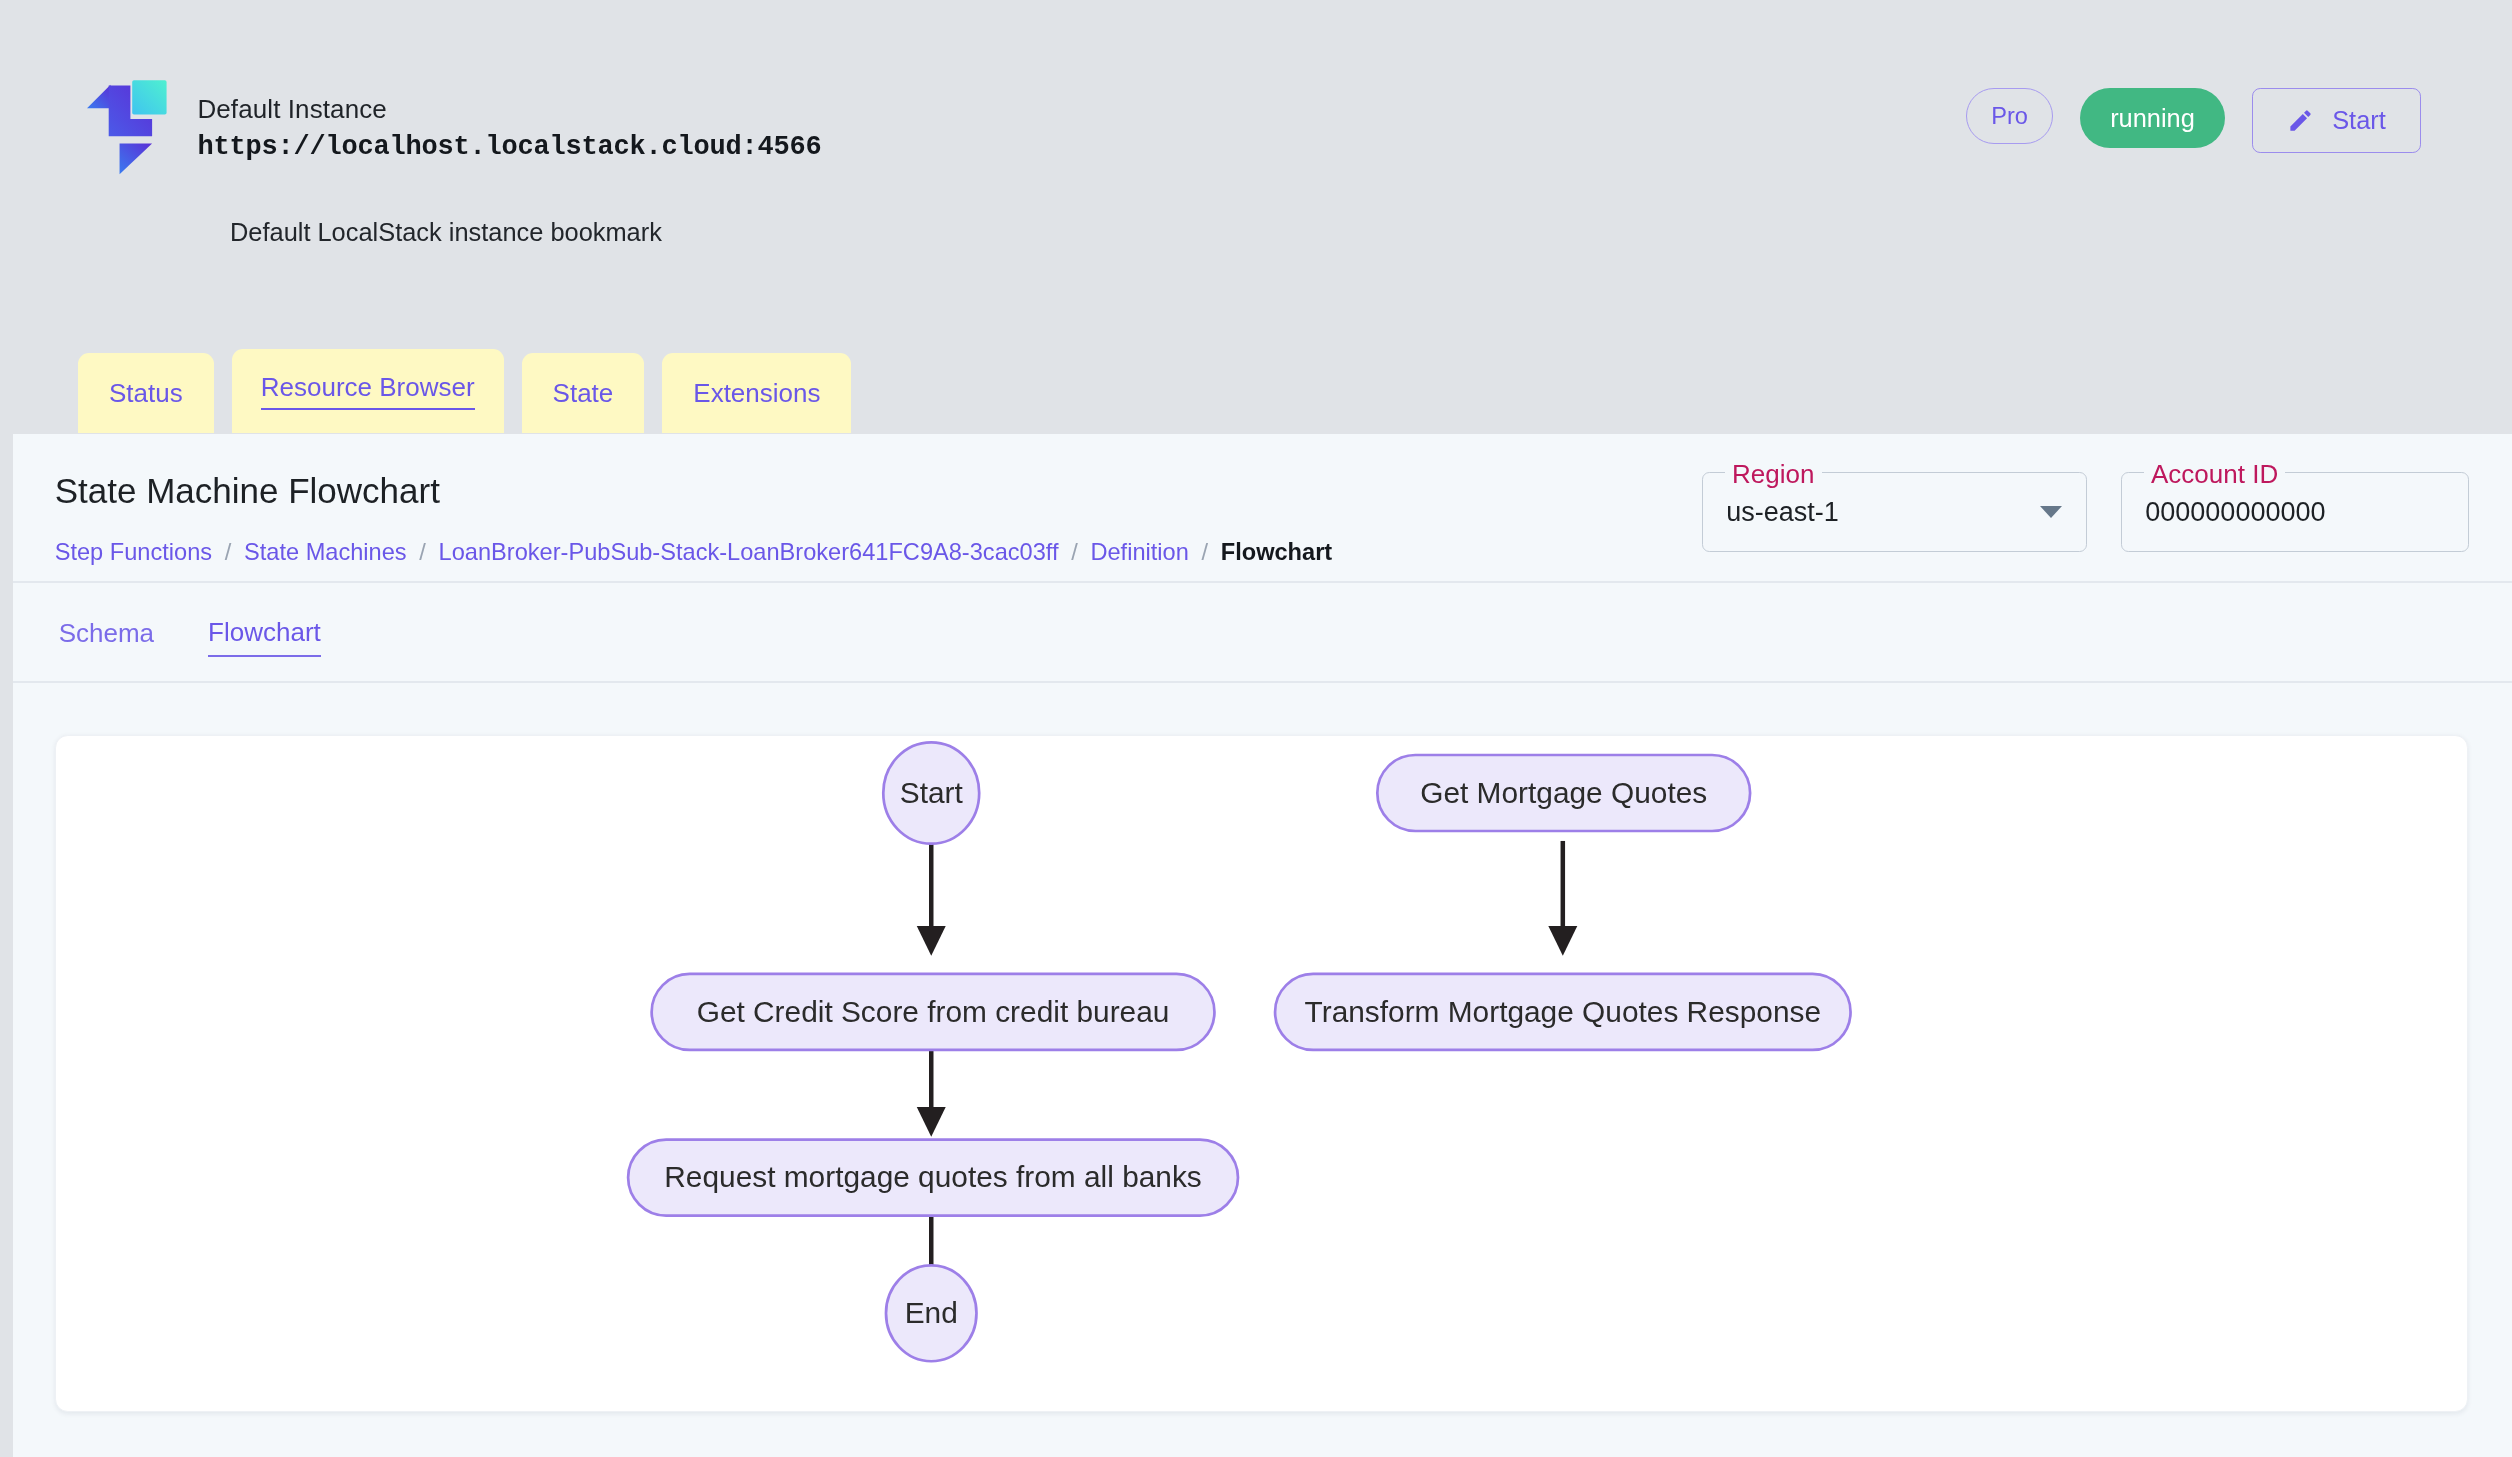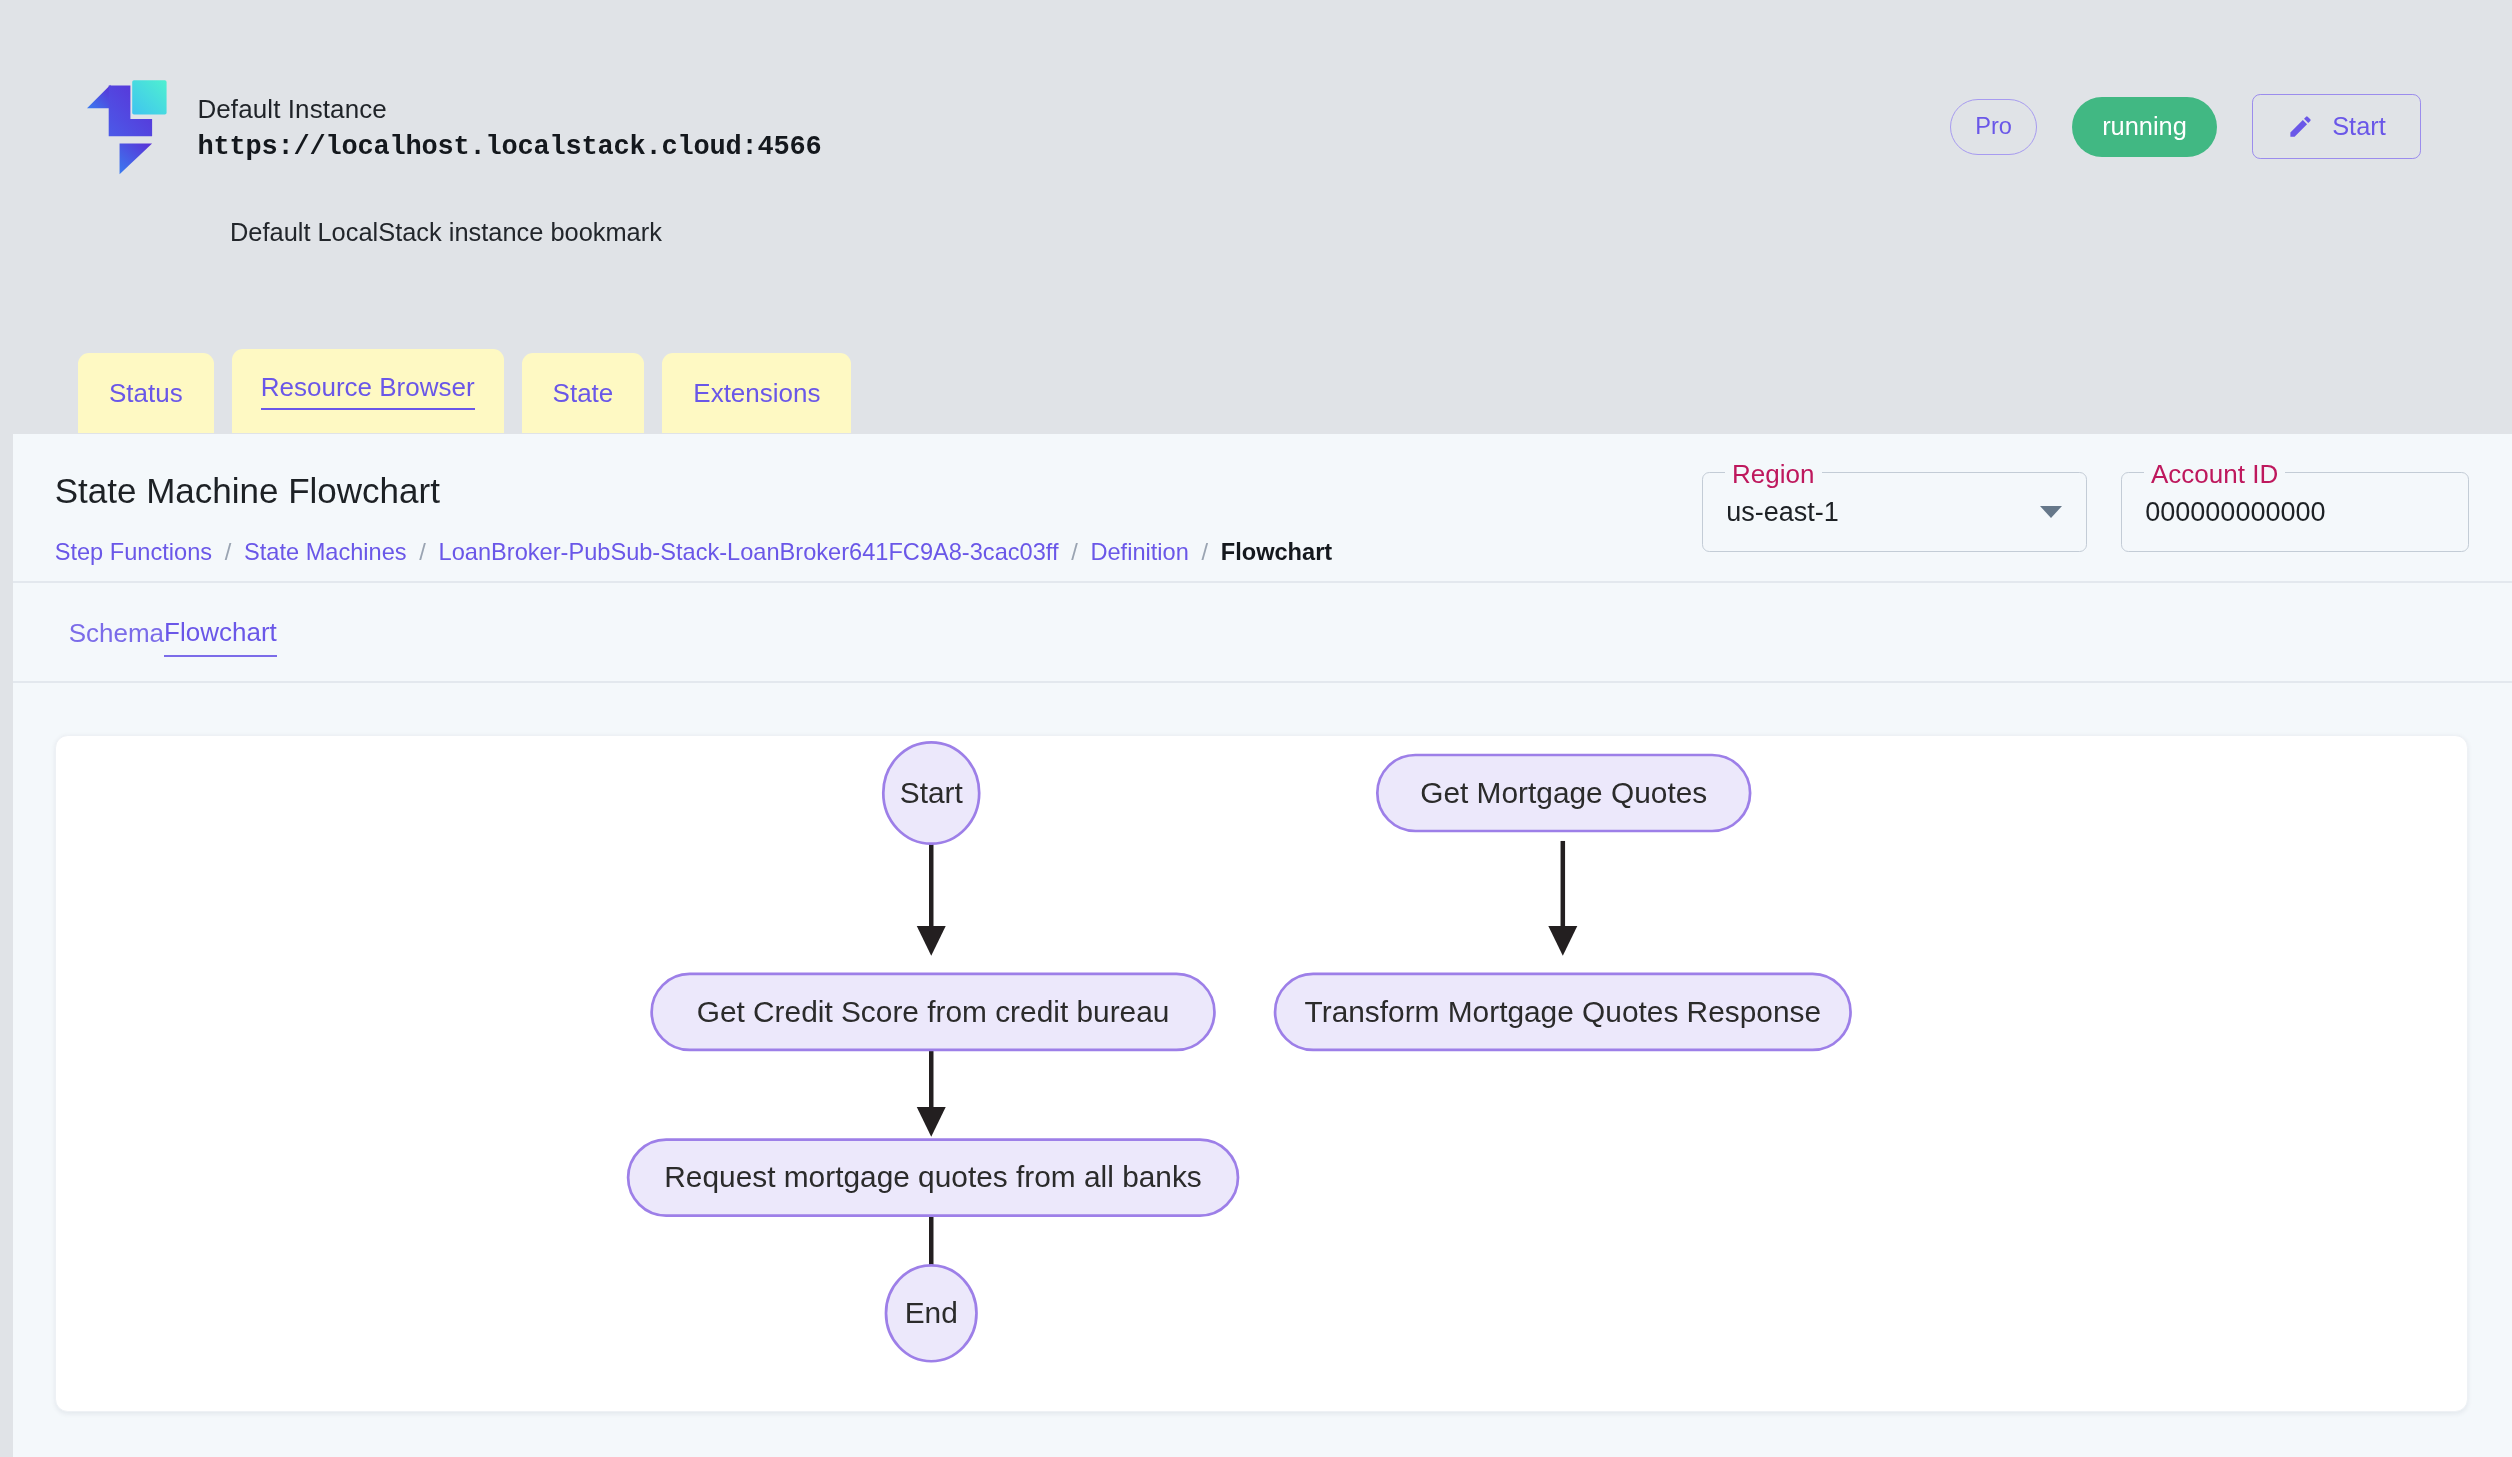--- a/index.html
+++ b/index.html
@@ -30,22 +30,22 @@
     font-family: "Liberation Mono", monospace;
     font-size: 27px; font-weight: 700; color: #14181d;
     line-height: 1.35; margin-top: 3.6px; letter-spacing: -0.2px;
   }
   .instance-desc {
     position: absolute; left: 230px; top: 218px;
     font-size: 25.4px; color: #22262b;
   }
 
   .header-actions {
-    position: absolute; right: 91px; top: 94px;
-    display: flex; align-items: center; gap: 35px;
+    position: absolute; right: 91px; top: 88px;
+    display: flex; gap: 27px;
   }
   .chip-pro {
     min-width: 87px; height: 56px;
     border: 1.5px solid #a79bf0; border-radius: 28px;
     color: #6a57e8; font-size: 23.6px;
     display: flex; align-items: center; justify-content: center;
     padding: 0 20px; background: transparent;
   }
   .chip-status {
     min-width: 145px; height: 60px;
@@ -145,22 +145,22 @@
     position: absolute; right: 23.6px; top: 50%;
     transform: translateY(-50%);
     width: 0; height: 0;
     border-left: 11.8px solid transparent;
     border-right: 11.8px solid transparent;
     border-top: 12.7px solid #66788a;
   }
 
   
   .sub-tabs {
-    position: absolute; left: 56px; top: 183px;
-    display: flex; align-items: center; 
+    position: absolute; left: 46px; top: 183px;
+    display: flex; align-items: center; gap: 54px;
   }
   .sub-tab {
     font-size: 26px; color: #7b6ce9; cursor: pointer;
     padding-bottom: 7.3px;
   }
   .sub-tab.active {
     color: #6a57e8;
     border-bottom: 2.7px solid #7b6ce9;
   }
 

